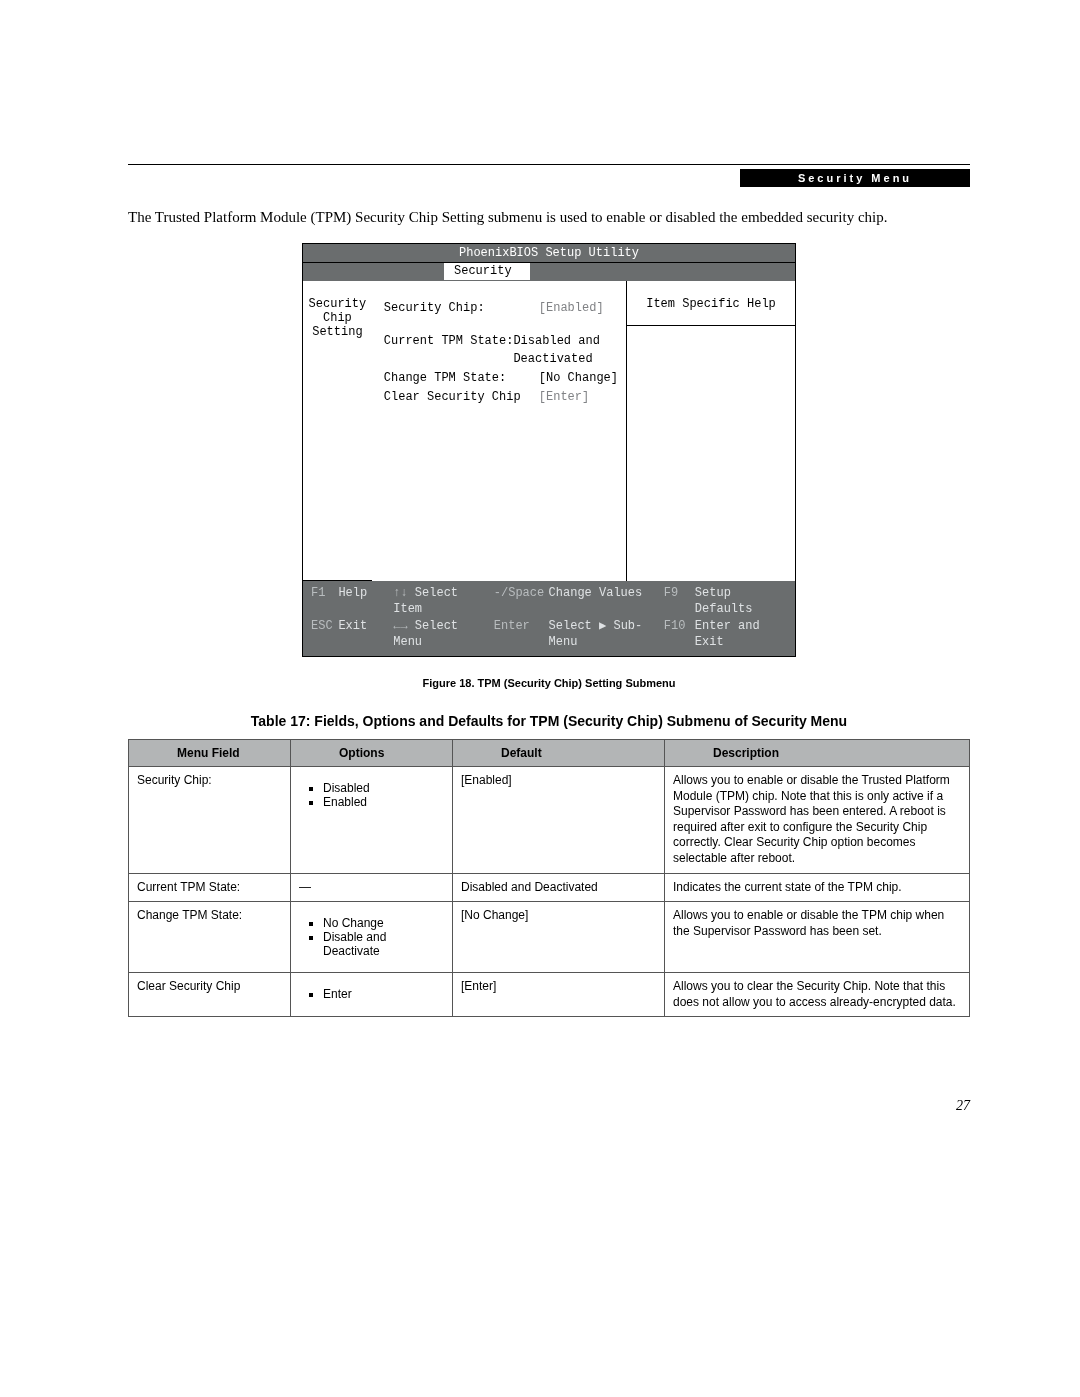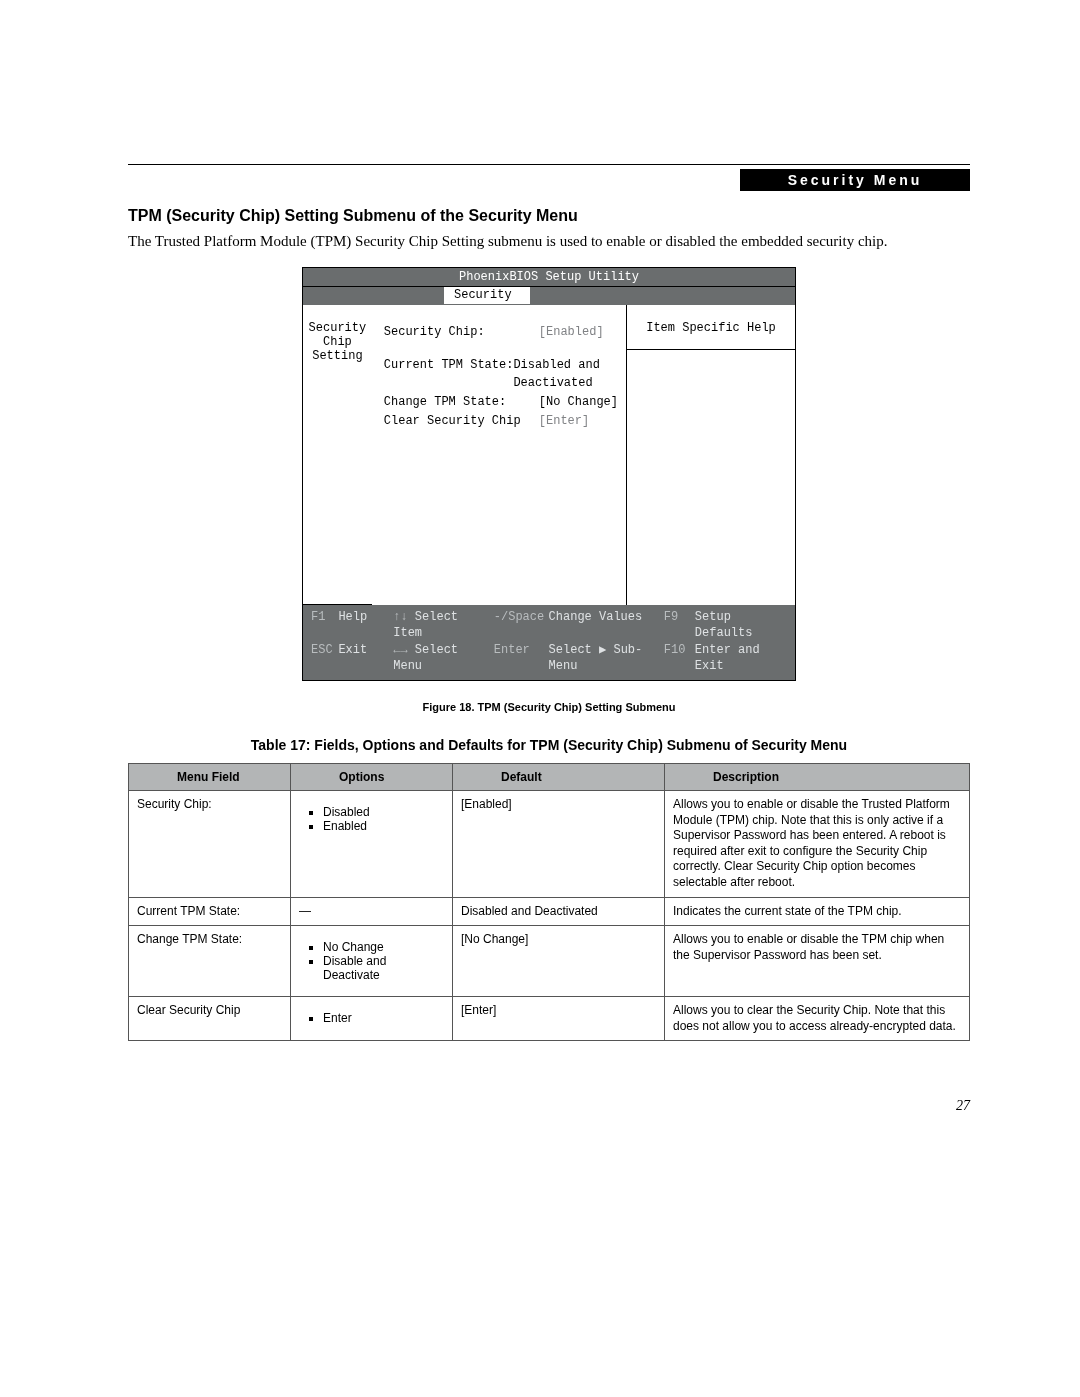--- a/index.html
+++ b/index.html
@@ -24,21 +24,21 @@
   .header-strip {
     height: 20px;
     margin-bottom: 18px;
   }
   .header-badge {
     float: right;
     background: #000;
     color: #fff;
     font-weight: bold;
     letter-spacing: 3px;
-    font-size: 14px;
+    font-size: 11px;
     padding: 3px 14px 3px 14px;
     width: 230px;
     text-align: center;
     box-sizing: border-box;
   }
   h1.section-title {
     clear: both;
     font-size: 16px;
     font-weight: bold;
     margin: 0 0 6px 0;
@@ -178,21 +178,20 @@
 </style>
 </head>
 <body>
 
 <div class="page">
   <div class="rule"></div>
   <div class="header-strip">
     <div class="header-badge">Security Menu</div>
   </div>
 
-  <h1 class="section-title">TPM (Security Chip) Setting Submenu of the Security Menu</h1>
   <p class="intro">The Trusted Platform Module (TPM) Security Chip Setting submenu is used to enable or disabled the embedded security chip.</p>
 
   <div class="bios-wrap">
     <div class="bios-box">
       <div class="bios-titlebar">PhoenixBIOS Setup Utility</div>
       <div class="bios-tabbar">
         <div class="bios-tab">Security</div>
       </div>
       <div class="bios-body">
         <div class="bios-left">

